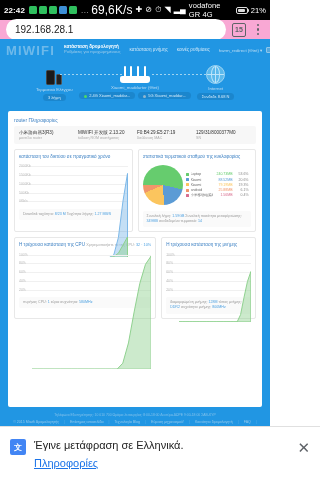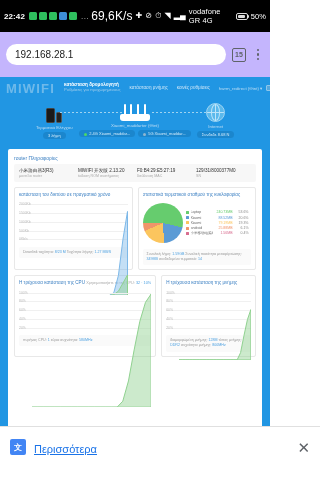--- a/index.html
+++ b/index.html
@@ -1,36 +1,36 @@
 <!DOCTYPE html>
 <html><head>
 <meta charset="utf-8">
 <style>
   * { box-sizing: border-box; margin:0; padding:0; }
   html,body { width:270px; height:480px; overflow:hidden; background:#fff;
     font-family:"Liberation Sans", sans-serif; }
 
   
-  .statusbar{height:32px;background:#000;color:#fff;display:flex;align-items:center;
+  .statusbar{height:20px;background:#000;color:#fff;display:flex;align-items:center;
     padding:0 4px;font-size:8px;letter-spacing:.1px;}
   .sb-clock{font-weight:bold;font-size:8px;}
   .sb-icons{display:flex;align-items:center;gap:2px;margin-left:4px;}
   .appicon{width:8px;height:8px;border-radius:1.5px;display:inline-block;}
   .sb-dots{font-size:8px;color:#ccc;margin:0 2px;letter-spacing:.5px;}
   .sb-right{margin-left:auto;display:flex;align-items:center;gap:3px;font-size:7.5px;}
   .sb-speed{font-size:12px;}
   .glyph{font-size:8px;line-height:1;display:inline-block;}
   .batt{width:14px;height:7px;border:1px solid #ddd;border-radius:2px;position:relative;
     display:inline-block;}
   .batt::after{content:"";position:absolute;right:-2.5px;top:1.5px;width:1.5px;height:3px;
     background:#ddd;border-radius:0 1px 1px 0;}
   .batt i{position:absolute;left:1px;top:1px;bottom:1px;width:70%;background:#ddd;border-radius:1px;display:block;}
 
   
-  .browserbar{height:45px;background:#c4b5fd;display:flex;align-items:center;
+  .browserbar{height:19px;background:#f9a8d4;display:flex;align-items:center;
     padding:0 6px;gap:6px;}
   .urlbox{flex:1;height:21px;background:#fff;border-radius:11px;display:flex;
     align-items:center;padding:0 9px;overflow:hidden;white-space:nowrap;}
   .url-host{font-size:10px;color:#222;}
   .url-path{font-size:10px;color:#888;}
   .tabcount{width:14px;height:14px;border:1.4px solid #5f6368;border-radius:2px;
     display:flex;align-items:center;justify-content:center;font-size:7px;color:#5f6368;
     font-weight:bold;flex:none;}
   .kebab{width:12px;display:flex;flex-direction:column;align-items:center;gap:2px;flex:none;}
   .kebab i{width:2.5px;height:2.5px;border-radius:50%;background:#5f6368;display:block;}
@@ -158,21 +158,21 @@
     <span class="sb-speed">69,6K/s</span>
     <span class="glyph">✚</span>
     <span class="glyph">⊘</span>
     <span class="glyph">⏱</span>
     <span class="glyph">◥</span>
     <span class="glyph">▂▄</span>
     <span>vodafone GR 4G</span>
     <span class="batt">
         <i></i>
       </span>
-    <span>50%</span>
+    <span>21%</span>
   </span>
 </div>
 
 <div class="browserbar">
   <div class="urlbox">
     <span class="url-host">192.168.28.1</span>
   </div>
   <div class="tabcount">
     <span>15</span>
   </div>
@@ -414,16 +414,17 @@
         <span>FAQ</span>
         <span class="sep">|</span>
         <span>Γραμμή 400-100-5678</span>
       </div>
   </div>
 </div>
 
 <div class="transbar">
   <div class="tr-icon">文</div>
   <div class="tr-text">
-    <a class="tr-more">Περισσότερα</a>
+    <div class="tr-main">Έγινε μετάφραση σε Ελληνικά.</div>
+    <a class="tr-more">Πληροφορίες</a>
   </div>
   <div class="tr-close">✕</div>
 </div>
 
 </body></html>

